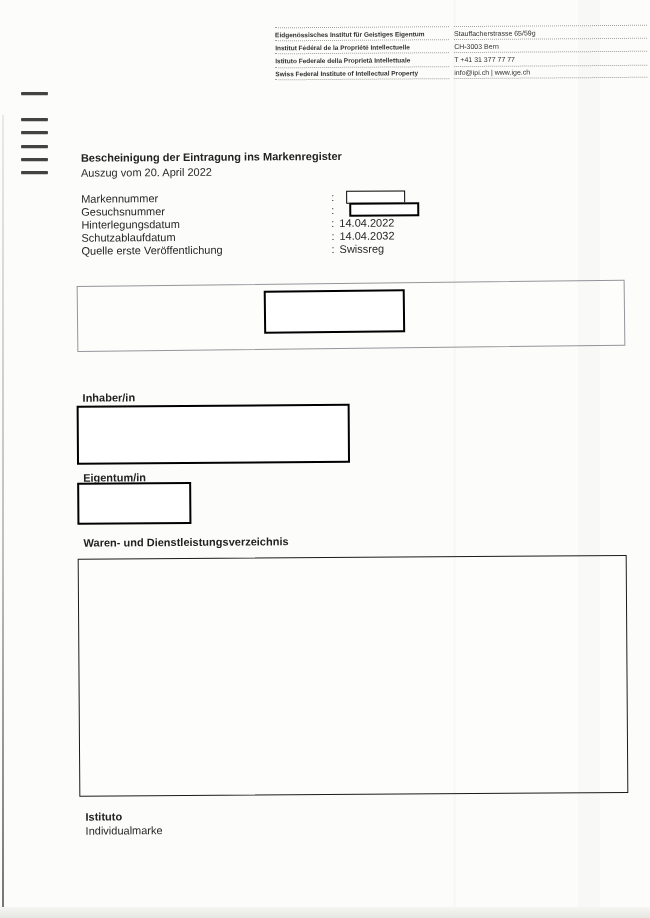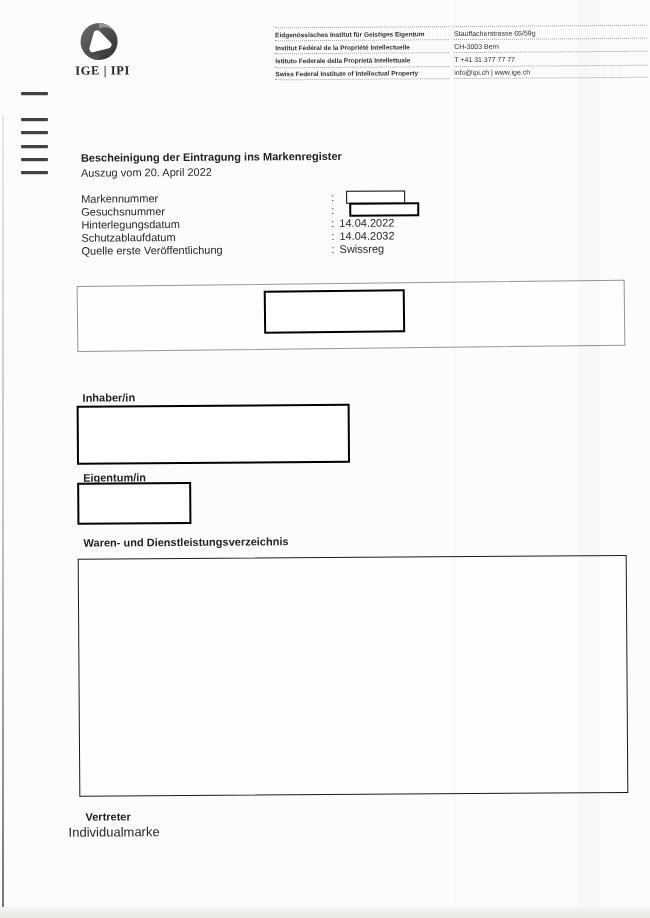--- a/index.html
+++ b/index.html
@@ -49,48 +49,33 @@
   .redact-a{left:265px;top:0px;width:59px;height:13px}
   .redact-b{left:268px;top:12px;width:70px;height:14px;border-width:2px}
 
   
   .mark-box{position:absolute;left:78px;top:283px;width:548px;height:66px;
     border:1.5px solid #95959a;background:#fdfdfc;transform:rotate(-0.25deg)}
   .mark-box .inner{left:186px;top:6px;width:141px;height:43px;border-width:2px}
 
   
   .sec-heading{position:absolute;left:83px;font-size:11px;font-weight:bold;color:#222}
-  .sec-text{position:absolute;left:66px;font-size:13px;color:#262626}
+  .sec-text{position:absolute;left:83px;font-size:11px;color:#262626}
   .owner-box{left:77px;top:404px;width:273px;height:59px;border-width:2px}
   .rep-box{left:77px;top:481px;width:114px;height:42px;border-width:2px}
   .goods-box{position:absolute;left:77px;top:557px;width:549px;height:238px;
     border:1.5px solid #1c1c1c;background:#fdfdfc}
 </style>
 </head>
 <body>
 
 <div class="page">
 
   <div class="tilt">
 
-    <div class="logo-block">
-      <svg class="logo-mark" width="40" height="40" viewBox="0 0 40 40">
-        <defs>
-          <linearGradient id="lg1" x1="0" y1="0" x2="1" y2="1">
-            <stop offset="0" stop-color="#6d6d6d"></stop>
-            <stop offset="1" stop-color="#2f2f2f"></stop>
-          </linearGradient>
-        </defs>
-        <circle cx="20" cy="20" r="18.5" fill="url(#lg1)"></circle>
-        <path d="M 20 1.5 A 18.5 18.5 0 0 1 38.5 20 A 13 13 0 0 0 20 7 Z" fill="#9d9d9d" opacity="0.85"></path>
-        <path d="M 20 38.5 A 18.5 18.5 0 0 1 1.5 20 A 13 13 0 0 0 20 33 Z" fill="#555555" opacity="0.7"></path>
-        <path d="M20 12 L27.8 25.3 L12.2 25.3 Z" fill="#ffffff" stroke="#ffffff" stroke-width="7" stroke-linejoin="round" transform="rotate(-14 20 20)"></path>
-      </svg>
-      <div class="logo-text">IGE | IPI</div>
-    </div>
 
     <div class="letterhead">
       <div class="org-row">
         <div class="org-cell l">Eidgenössisches Institut für Geistiges Eigentum</div>
         <div class="org-cell r">Stauffacherstrasse 65/59g</div>
       </div>
       <div class="org-row">
         <div class="org-cell l">Institut Fédéral de la Propriété Intellectuelle</div>
         <div class="org-cell r">CH-3003 Bern</div>
       </div>
@@ -145,21 +130,21 @@
 
     <div class="sec-heading" style="top:390px">Inhaber/in</div>
     <div class="redaction owner-box"></div>
 
     <div class="sec-heading" style="top:470px">Eigentum/in</div>
     <div class="redaction rep-box"></div>
 
     <div class="sec-heading" style="top:535px">Waren- und Dienstleistungsverzeichnis</div>
     <div class="goods-box"></div>
 
-    <div class="sec-heading" style="top:809px">Vertreter</div>
+    <div class="sec-heading" style="top:809px">Istituto</div>
     <div class="sec-text" style="top:823px">Individualmarke</div>
 
   </div>
 
   <div class="streak" style="left:453px;width:3px"></div>
   <div class="streak" style="left:578px;width:22px"></div>
   <div class="edge-line"></div>
   <div class="fold-mark" style="top:92px"></div>
   <div class="fold-mark" style="top:118px"></div>
   <div class="fold-mark" style="top:131px"></div>

